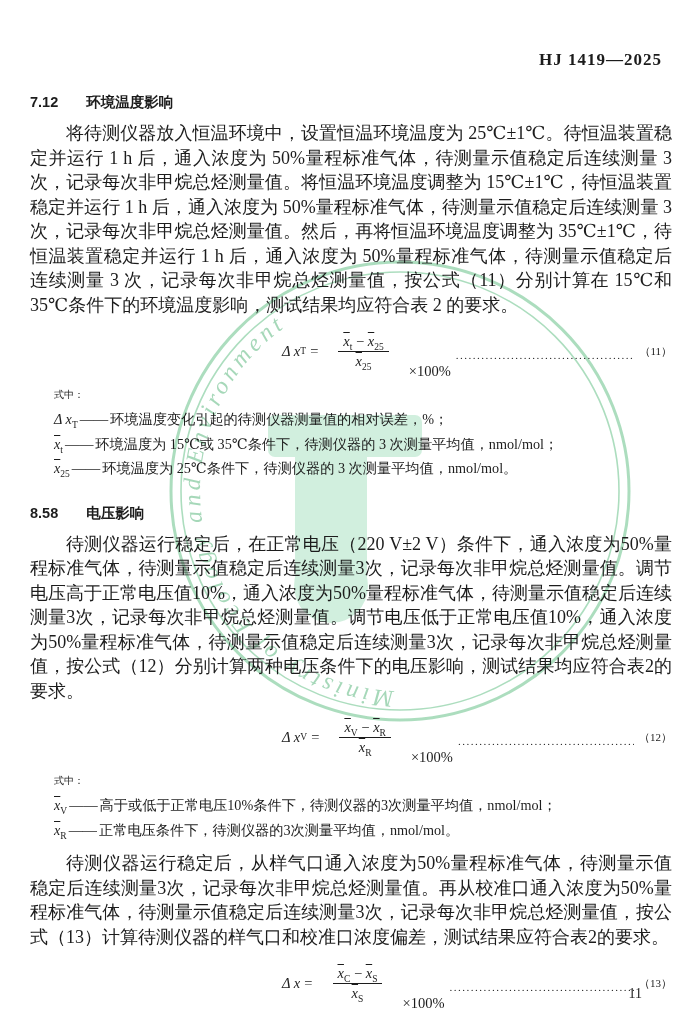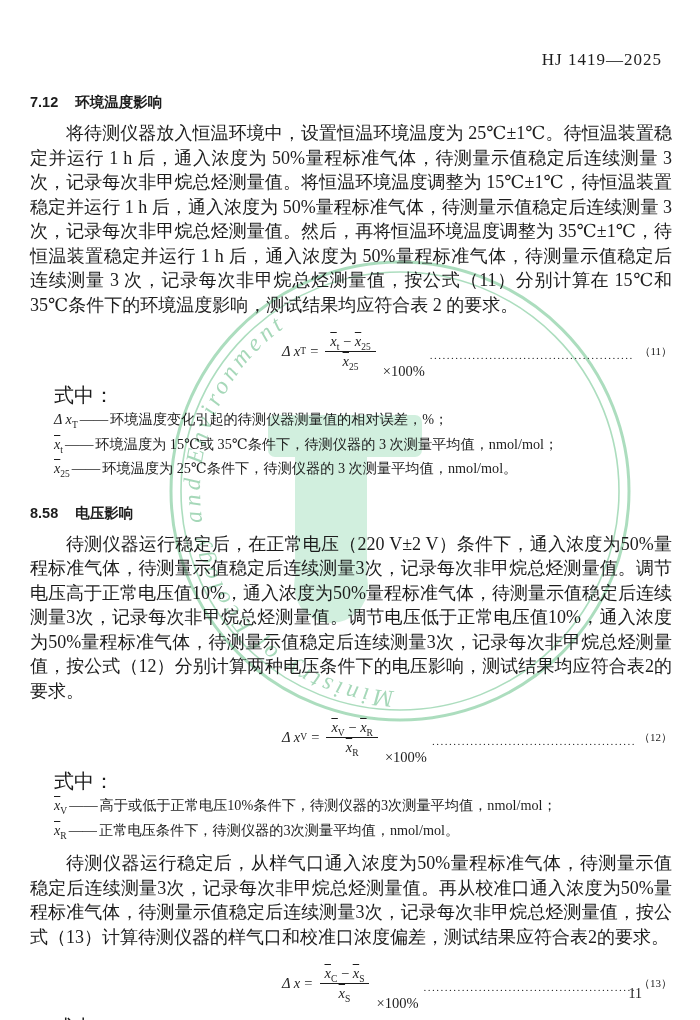--- a/index.html
+++ b/index.html
@@ -16,68 +16,68 @@
   }
   .content{position:relative;z-index:1;}
   
   .watermark{
     position:absolute;left:165px;top:256px;z-index:0;
     pointer-events:none;
   }
   
   .doc-header{
     text-align:right;
-    font-weight:normal;
+    font-weight:bold;
     font-size:17px;
     letter-spacing:1px;
     padding-right:10px;
     line-height:20px;
   }
   
   .sec-h{
     font-family:"Liberation Sans","DejaVu Sans",sans-serif;
     font-weight:700;
     font-size:14.5px;
     margin-top:22px;
     line-height:20px;
   }
-  .sec-h .sec-num{margin-right:17px;}
+  .sec-h .sec-num{margin-right:28px;}
   
   .para{
     margin-top:9px;
     font-size:18px;
     line-height:24.5px;
     text-align:justify;
     text-indent:2em;
   }
   
   .formula{
     display:flex;align-items:center;
     margin:9px 0 7px 0;
     padding-left:252px;
     height:50px;
     font-size:14.5px;
   }
   .var{font-style:italic;}
   .ob{text-decoration:overline;}
   sub{font-size:9.5px;line-height:0;}
   .feq{margin:0 4px;}
-  .frac{display:inline-flex;flex-direction:column;align-items:center;margin:0 3px;}
+  .frac{display:inline-flex;flex-direction:column;align-items:center;margin:0 16px;}
   .frac .fnumr{display:inline-block;padding:0 5px 1px 5px;border-bottom:1.3px solid #1c1c1c;white-space:nowrap;}
   .frac .fden{display:inline-block;padding-top:1px;white-space:nowrap;}
   .ftimes{margin-left:4px;white-space:nowrap;margin-top:40px;}
   .fdots{
     flex:1;overflow:hidden;white-space:nowrap;
     font-size:11px;letter-spacing:1.5px;
     margin:0 5px;transform:translateY(4px);
     color:#1c1c1c;
   }
   .fnum{white-space:nowrap;font-size:11px;}
   
-  .where{padding-left:24px;font-size:20px;line-height:24px;margin-top:2px;}
+  .where{padding-left:24px;font-size:10px;line-height:24px;margin-top:2px;}
   .def-line{padding-left:24px;font-size:14.2px;line-height:24.5px;}
   .def-line .dash{margin:0 2px;}
   
   .page-number{
     position:absolute;right:58px;bottom:18px;
     font-size:14px;z-index:1;
   }
 </style>
 </head>
 <body>

